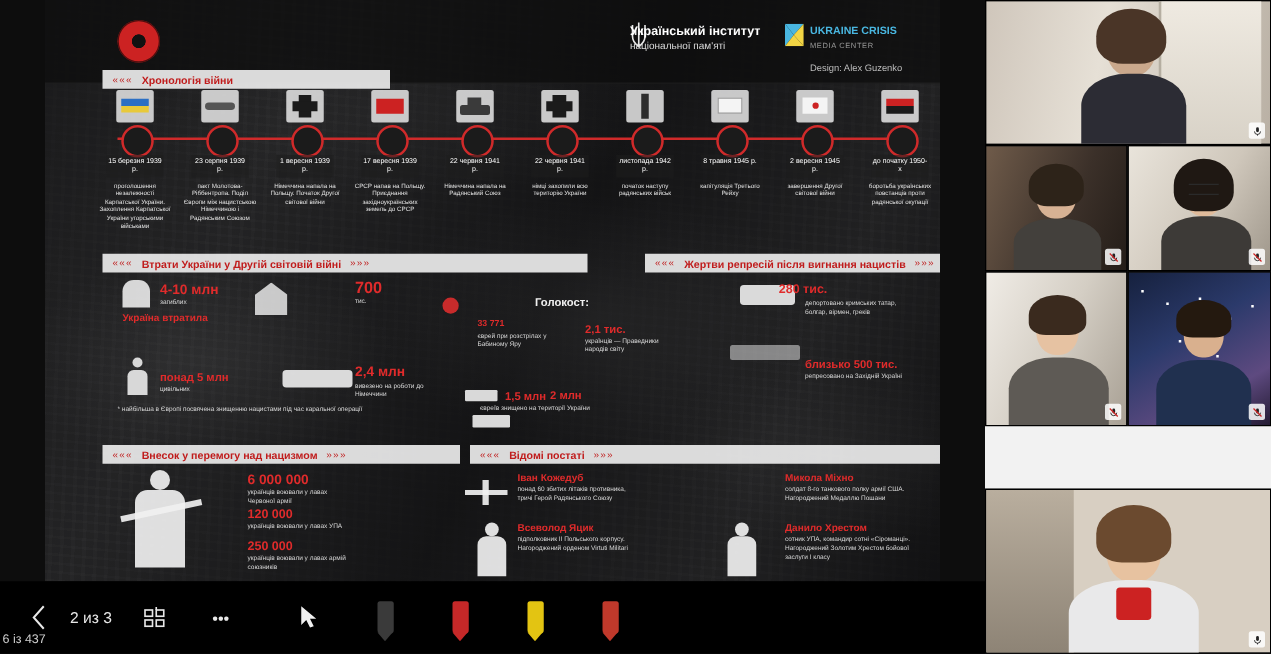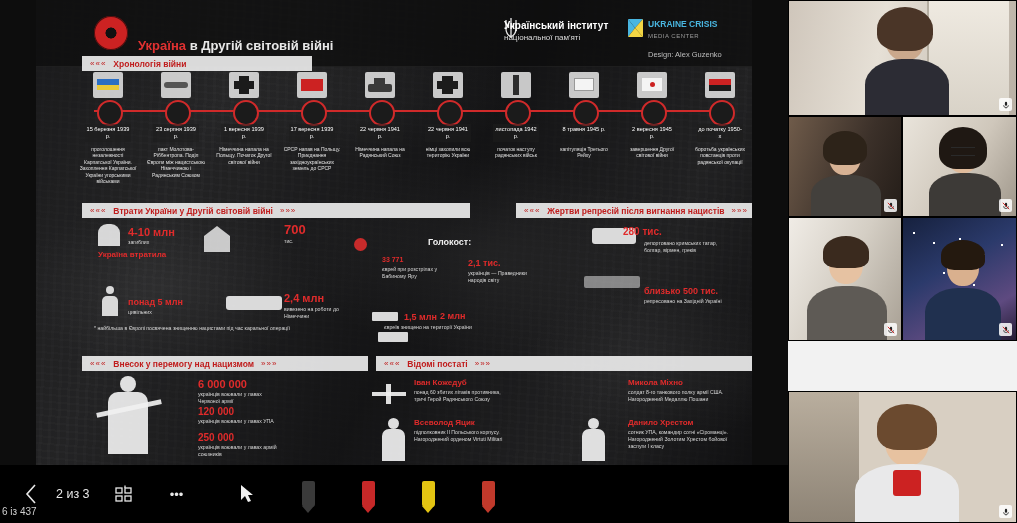--- a/index.html
+++ b/index.html
@@ -193,21 +193,20 @@
 <div id="app">
 
   <div id="stage">
 
     <div id="slide">
       <div class="bg-photo"></div>
       <div class="dim"></div>
 
       <div class="slide-header">
         <div class="poppy"></div>
-        <div class="title-sub"><span class="accent">Україна</span><span> в Другій світовій війні</span></div>
 
         <svg class="tryzub" viewBox="0 0 14 22">
           <path d="M7 1 L7 21 M2 3 L2 12 Q2 17 7 20 M12 3 L12 12 Q12 17 7 20 M4.5 6 L4.5 11 M9.5 6 L9.5 11" stroke="#e8e8e8" stroke-width="1.3" fill="none"></path>
         </svg>
         <div class="org-1">
           <b>Український інститут</b><br>
           <span>національної пам'яті</span>
         </div>
 
         <svg class="flagmark" viewBox="0 0 15 18">

